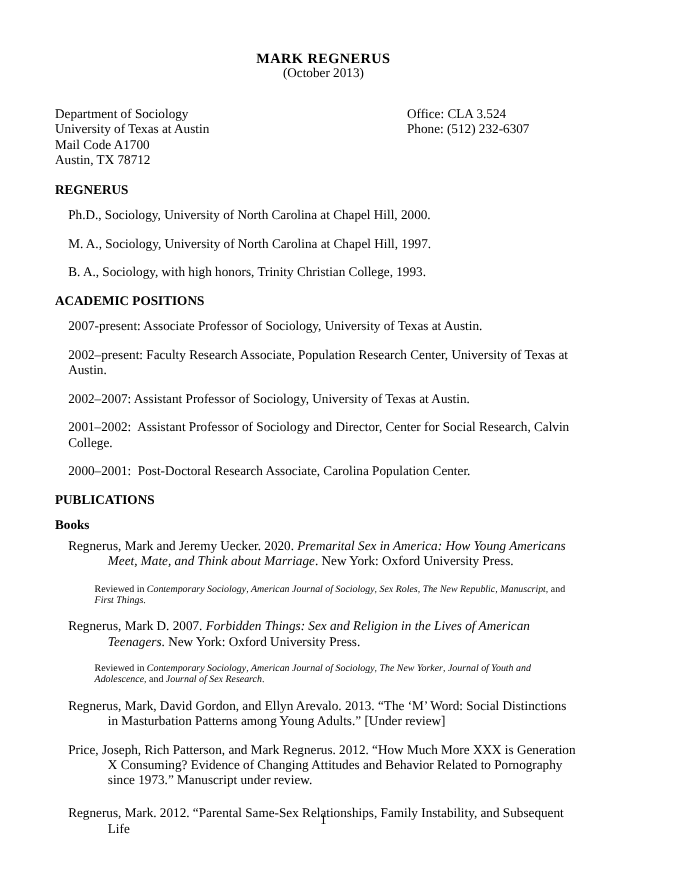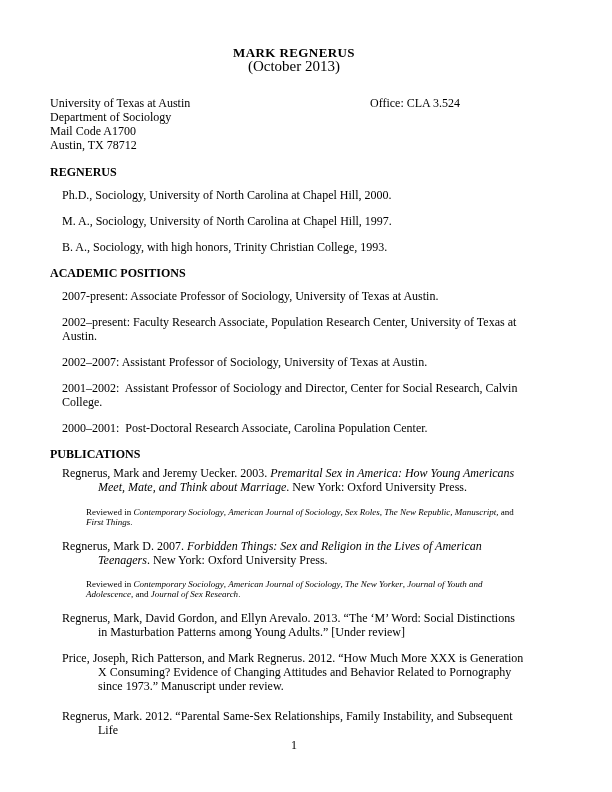--- a/index.html
+++ b/index.html
@@ -21,21 +21,21 @@
   }
   .title {
     text-align: center;
     font-weight: bold;
     font-size: 13px;
     line-height: 14px;
     letter-spacing: 0.4px;
   }
   .subtitle {
     text-align: center;
-    font-size: 15px;
+    font-size: 12px;
     line-height: 11px;
     margin-top: 1px;
   }
   .contact {
     display: flex;
     margin-top: 24px;
   }
   .contact-left { width: 320px; }
   .contact-left div, .contact-right div {
     line-height: 14px;
@@ -82,45 +82,47 @@
 </head>
 <body>
 
 <div class="page">
 
   <div class="title">MARK REGNERUS</div>
   <div class="subtitle">(October 2013)</div>
 
   <div class="contact">
     <div class="contact-left">
+      <div>Department of Sociology</div>
       <div>University of Texas at Austin</div>
-      <div>Department of Sociology</div>
       <div>Mail Code A1700</div>
       <div>Austin, TX 78712</div>
     </div>
     <div class="contact-right">
       <div>Office: CLA 3.524</div>
+      <div>Phone: (512) 232-6307</div>
     </div>
   </div>
 
   <div class="sec-head mt13">REGNERUS</div>
   <p class="mt9">Ph.D., Sociology, University of North Carolina at Chapel Hill, 2000.</p>
   <p class="mt9">M. A., Sociology, University of North Carolina at Chapel Hill, 1997.</p>
   <p class="mt9">B. A., Sociology, with high honors, Trinity Christian College, 1993.</p>
 
   <div class="sec-head mt12">ACADEMIC POSITIONS</div>
   <p class="mt9 pre">2007-present: Associate Professor of Sociology, University of Texas at Austin.</p>
   <p class="mt9 pre">2002–present: Faculty Research Associate, Population Research Center, University of Texas at Austin.</p>
   <p class="mt9 pre">2002–2007: Assistant Professor of Sociology, University of Texas at Austin.</p>
   <p class="mt9 pre">2001–2002:  Assistant Professor of Sociology and Director, Center for Social Research, Calvin College.</p>
   <p class="mt9 pre">2000–2001:  Post-Doctoral Research Associate, Carolina Population Center.</p>
 
   <div class="sec-head mt12">PUBLICATIONS</div>
+  <div class="sub-head mt9">Books</div>
 
-  <p class="cite mt5"><span>Regnerus, Mark and Jeremy Uecker. 2003. </span><em>Premarital Sex in America: How Young Americans Meet, Mate, and Think about Marriage</em><span>. New York: Oxford University Press.</span></p>
+  <p class="cite mt5"><span>Regnerus, Mark and Jeremy Uecker. 2020. </span><em>Premarital Sex in America: How Young Americans Meet, Mate, and Think about Marriage</em><span>. New York: Oxford University Press.</span></p>
   <p class="review mt13"><span>Reviewed in </span><em>Contemporary Sociology</em><span>, </span><em>American Journal of Sociology</em><span>, </span><em>Sex Roles</em><span>, </span><em>The New Republic</em><span>, </span><em>Manuscript</em><span>, and </span><em>First Things</em><span>.</span></p>
 
   <p class="cite mt11"><span>Regnerus, Mark D. 2007. </span><em>Forbidden Things: Sex and Religion in the Lives of American Teenagers</em><span>. New York: Oxford University Press.</span></p>
   <p class="review mt11"><span>Reviewed in </span><em>Contemporary Sociology</em><span>, </span><em>American Journal of Sociology</em><span>, </span><em>The New Yorker</em><span>, </span><em>Journal of Youth and Adolescence</em><span>, and </span><em>Journal of Sex Research</em><span>.</span></p>
 
   <p class="cite mt6">Regnerus, Mark, David Gordon, and Ellyn Arevalo. 2013. “The ‘M’ Word: Social Distinctions in Masturbation Patterns among Young Adults.” [Under review]</p>
   <p class="cite mt9">Price, Joseph, Rich Patterson, and Mark Regnerus. 2012. “How Much More XXX is Generation X Consuming? Evidence of Changing Attitudes and Behavior Related to Pornography since 1973.” Manuscript under review.</p>
   <p class="cite mt16">Regnerus, Mark. 2012. “Parental Same-Sex Relationships, Family Instability, and Subsequent Life</p>
 
   <div class="page-num">1</div>

